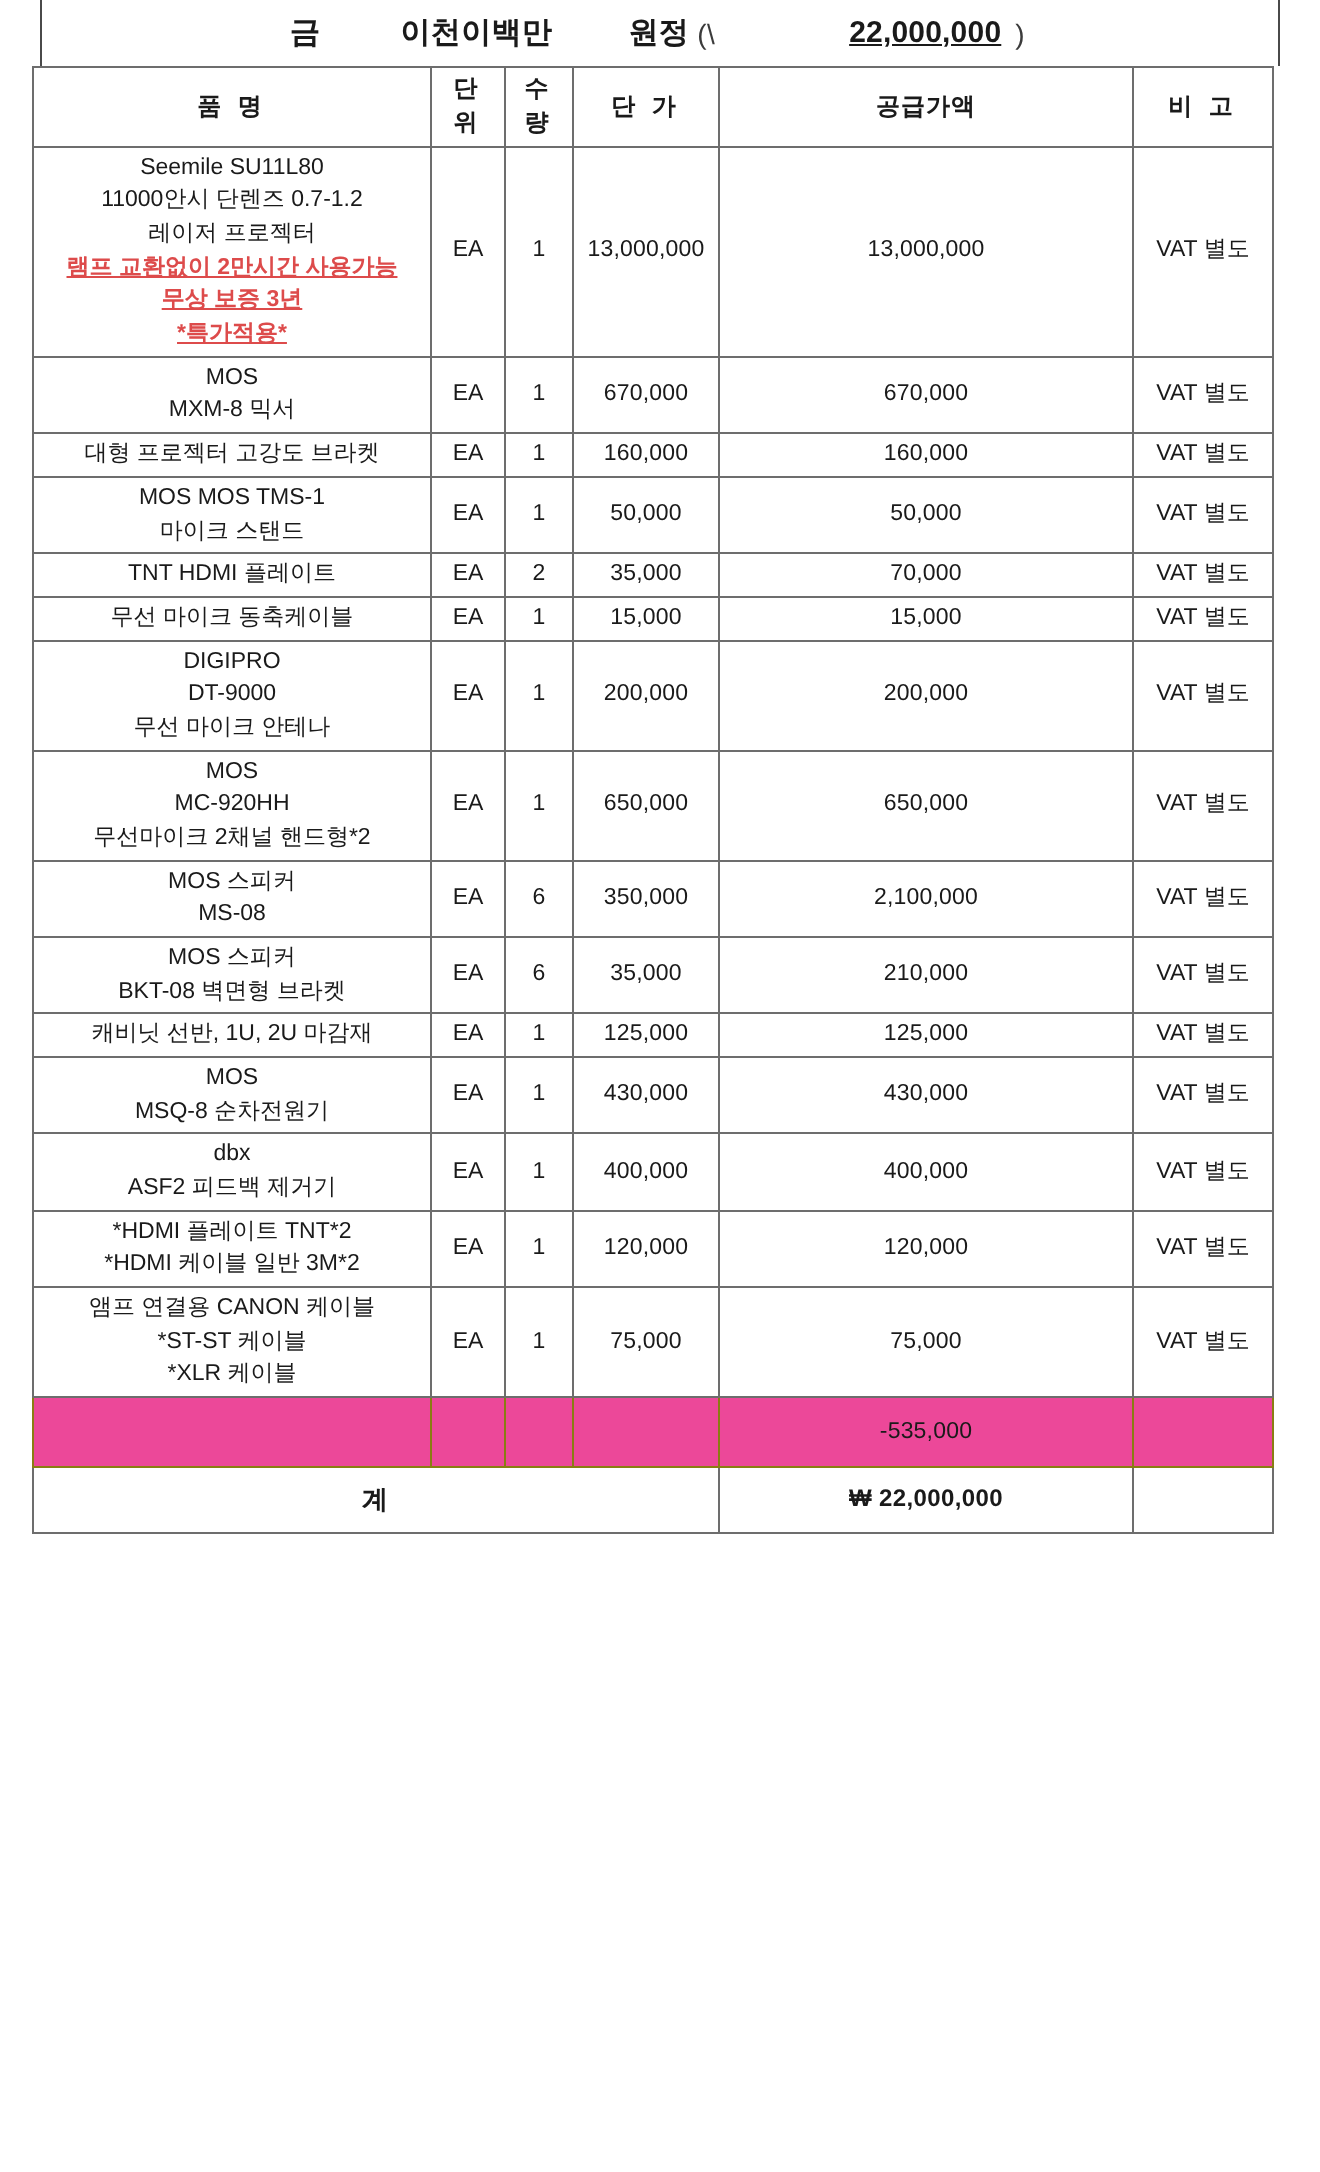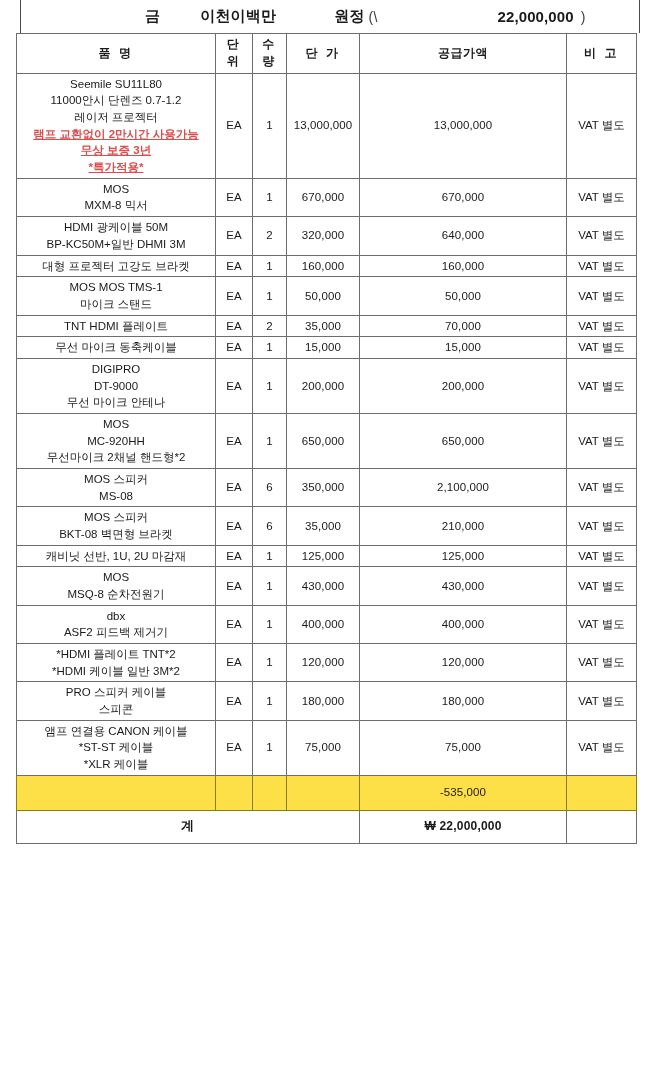--- a/index.html
+++ b/index.html
@@ -36,23 +36,23 @@
     box-sizing: border-box;
     display: flex;
     align-items: center;
     font-size: 15px;
     font-weight: bold;
     letter-spacing: 0.2px;
     white-space: nowrap;
   }
   .ab-geum      { margin-left: 124px; }
   .ab-words     { margin-left: 40px; }
-  .ab-won       { margin-left: 58px; font-weight: bold; }
+  .ab-won       { margin-left: 38px; font-weight: bold; }
   .ab-paren-l   { margin-left: 4px; font-weight: normal; font-size: 14px; color:#3b3b3b; }
-  .ab-figure    { margin-left: 120px; font-weight: bold; letter-spacing: 0.1px; }
+  .ab-figure    { margin-left: 67px; font-weight: bold; letter-spacing: 0.1px; text-decoration: underline; }
   .ab-paren-r   { margin-left: 7px; font-weight: normal; font-size: 14px; color:#3b3b3b; }
 
   
   table.items {
     position: absolute;
     left: 16px;
     top: 33px;
     width: 620px;
     border-collapse: collapse;
     table-layout: fixed;
@@ -88,21 +88,21 @@
   td.cell-qty   { font-size: 11.5px; }
   td.cell-price,
   td.cell-amt   { font-size: 11.5px; letter-spacing: 0.1px; }
   td.cell-note  { font-size: 11.5px; }
 
   .name-line { display: block; }
   .name-line.promo { color: #dd4b4b; font-weight: bold; text-decoration: underline; }
 
   
   tr.adjust-row td {
-    background: #fde047;
+    background: #ec4899;
     height: 30px;
     border-color: #8a7d12;
   }
   tr.adjust-row td.cell-amt { color: #1a1a1a; font-size: 11.5px; }
 
   
   tr.total-row td {
     height: 28px;
     font-weight: bold;
     font-size: 13px;
@@ -165,31 +165,20 @@
             <span class="name-line">MXM-8 믹서</span>
           </td>
           <td class="cell-unit">EA</td>
           <td class="cell-qty">1</td>
           <td class="cell-price">670,000</td>
           <td class="cell-amt">670,000</td>
           <td class="cell-note">VAT 별도</td>
         </tr>
         <tr>
           <td class="cell-name">
-            <span class="name-line">HDMI 광케이블 50M</span>
-            <span class="name-line">BP-KC50M+일반 DHMI 3M</span>
-          </td>
-          <td class="cell-unit">EA</td>
-          <td class="cell-qty">2</td>
-          <td class="cell-price">320,000</td>
-          <td class="cell-amt">640,000</td>
-          <td class="cell-note">VAT 별도</td>
-        </tr>
-        <tr>
-          <td class="cell-name">
             <span class="name-line">대형 프로젝터 고강도 브라켓</span>
           </td>
           <td class="cell-unit">EA</td>
           <td class="cell-qty">1</td>
           <td class="cell-price">160,000</td>
           <td class="cell-amt">160,000</td>
           <td class="cell-note">VAT 별도</td>
         </tr>
         <tr>
           <td class="cell-name">
@@ -302,31 +291,20 @@
         </tr>
         <tr>
           <td class="cell-name">
             <span class="name-line">*HDMI 플레이트 TNT*2</span>
             <span class="name-line">*HDMI 케이블 일반 3M*2</span>
           </td>
           <td class="cell-unit">EA</td>
           <td class="cell-qty">1</td>
           <td class="cell-price">120,000</td>
           <td class="cell-amt">120,000</td>
-          <td class="cell-note">VAT 별도</td>
-        </tr>
-        <tr>
-          <td class="cell-name">
-            <span class="name-line">PRO 스피커 케이블</span>
-            <span class="name-line">스피콘</span>
-          </td>
-          <td class="cell-unit">EA</td>
-          <td class="cell-qty">1</td>
-          <td class="cell-price">180,000</td>
-          <td class="cell-amt">180,000</td>
           <td class="cell-note">VAT 별도</td>
         </tr>
         <tr>
           <td class="cell-name">
             <span class="name-line">앰프 연결용 CANON 케이블</span>
             <span class="name-line">*ST-ST 케이블</span>
             <span class="name-line">*XLR 케이블</span>
           </td>
           <td class="cell-unit">EA</td>
           <td class="cell-qty">1</td>

